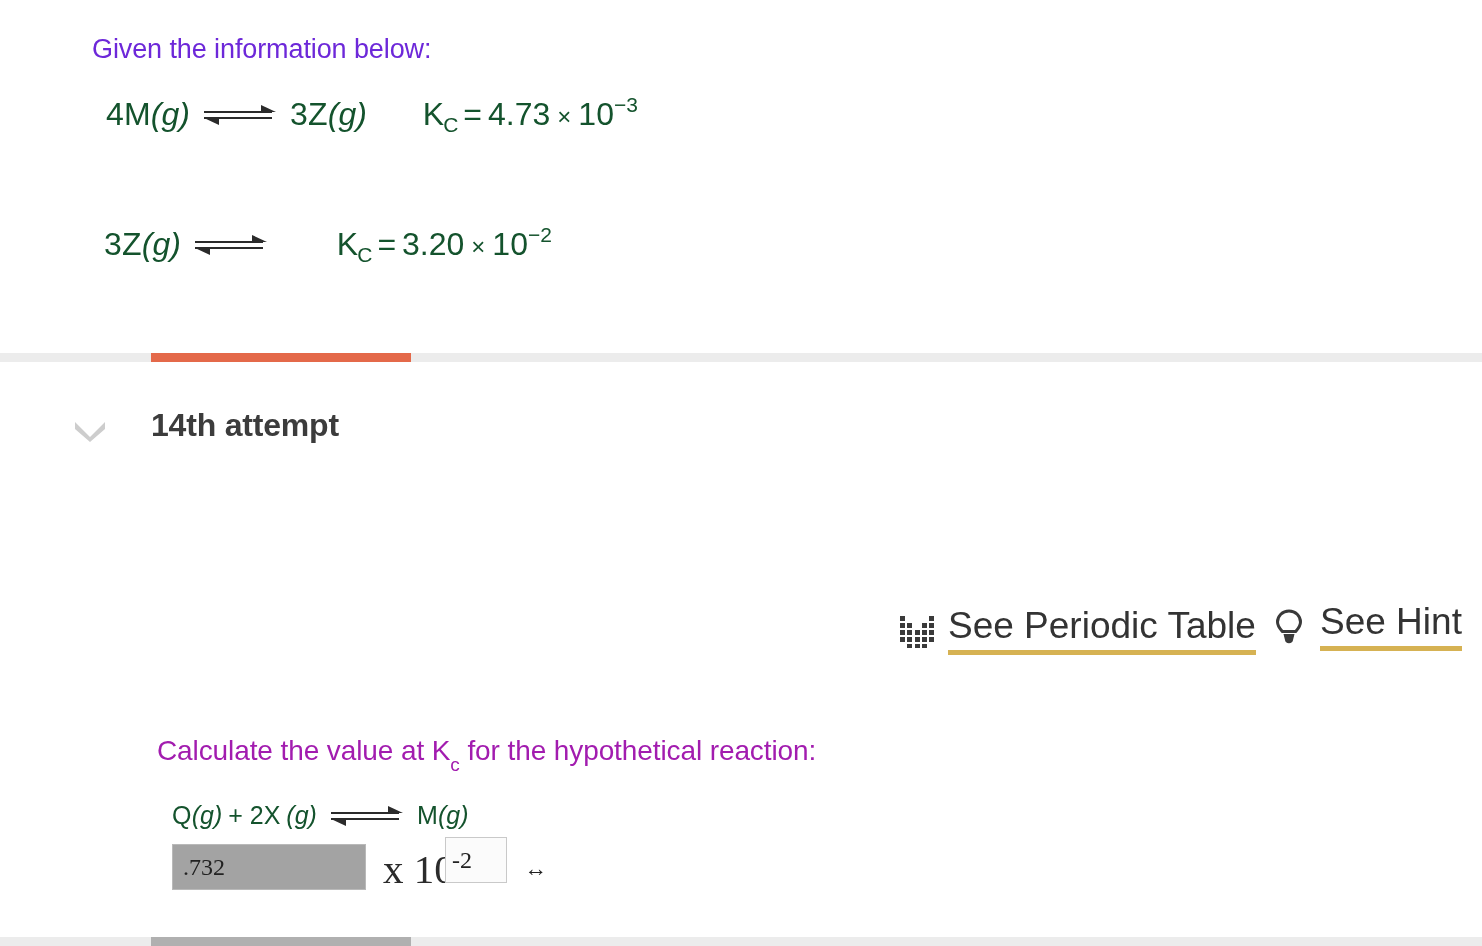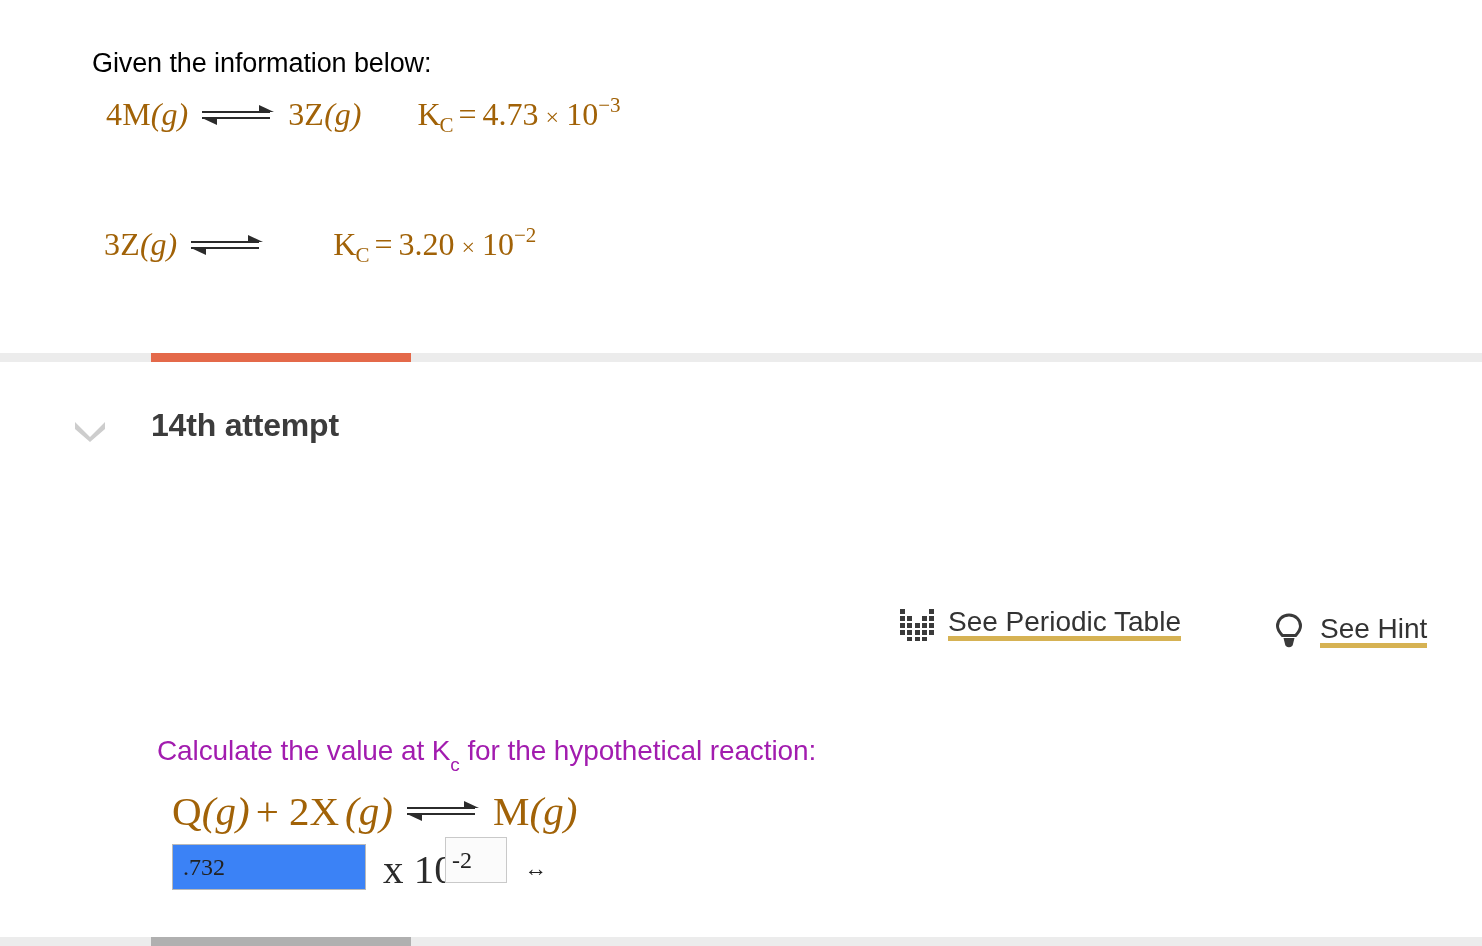--- a/index.html
+++ b/index.html
@@ -18,32 +18,32 @@
 
   
   .given-block {
     position: absolute;
     left: 0; top: 0;
     width: 1482px;
   }
   .given-label {
     position: absolute;
     left: 92px;
-    top: 48px;
+    top: 34px;
     font-size: 27px;
     font-weight: 400;
-    color: #000000;
+    color: #6d28d9;
     letter-spacing: -0.1px;
     white-space: nowrap;
   }
 
   
   .math {
-    font-family: Liberation Serif, serif;
-    color: #a16207;
+    font-family: Liberation Sans, sans-serif;
+    color: #14532d;
     white-space: nowrap;
   }
   .eq-row {
     position: absolute;
     font-size: 32px;
     display: flex;
     align-items: center;
   }
   #equation-1 { left: 106px; top: 96px; }
   #equation-2 { left: 104px; top: 226px; }
@@ -163,30 +163,30 @@
     height: 60px;
   }
   .tool-link {
     position: absolute;
     display: flex;
     align-items: center;
     cursor: pointer;
     text-decoration: none;
   }
   .tool-link .label {
-    font-size: 28px;
+    font-size: 37px;
     color: #333333;
     border-bottom: 5px solid #d6b253;
-    padding-bottom: 0;
+    padding-bottom: 6px;
     line-height: 1;
     white-space: nowrap;
   }
   #link-periodic-table { left: 899px; top: 4px; }
   #link-periodic-table .label { margin-left: 13px; }
-  #link-see-hint { left: 1274px; top: 10px; }
+  #link-see-hint { left: 1274px; top: 0; }
   #link-see-hint .label { margin-left: 16px; }
 
   .pt-icon { width: 36px; height: 34px; display: block; }
   .bulb-icon { width: 30px; height: 36px; display: block; }
 
   
   .question-block {
     position: absolute;
     left: 0;
     top: 735px;
@@ -203,43 +203,43 @@
   }
   .question-text .subc {
     font-size: 19px;
     vertical-align: sub;
     position: relative;
     top: 4px;
   }
   #equation-question {
     position: absolute;
     left: 172px;
-    top: 52px;
-    font-size: 41px;
+    top: 66px;
+    font-size: 25px;
     display: flex;
     align-items: center;
   }
 
   
   .answer-row {
     position: absolute;
     left: 0;
     top: 843px;
     width: 1482px;
     height: 60px;
   }
   .answer-input {
     position: absolute;
     left: 172px;
     top: 1px;
     width: 194px;
     height: 46px;
     box-sizing: border-box;
     border: 1px solid #b9b9b9;
-    background: #3b82f6;
+    background: #a3a3a3;
     font-family: "Liberation Serif", serif;
     font-size: 24px;
     color: #222222;
     padding: 0 10px;
     outline: none;
   }
   .times-ten {
     position: absolute;
     left: 383px;
     top: 2px;

